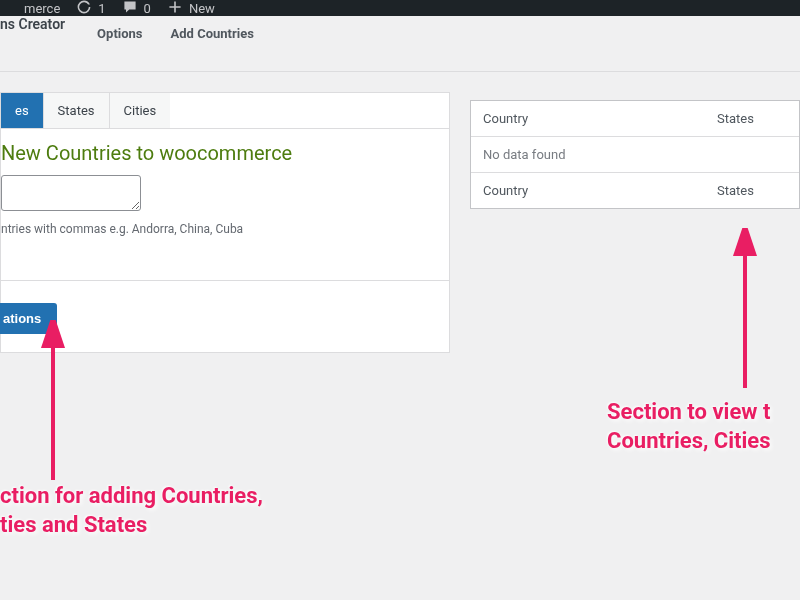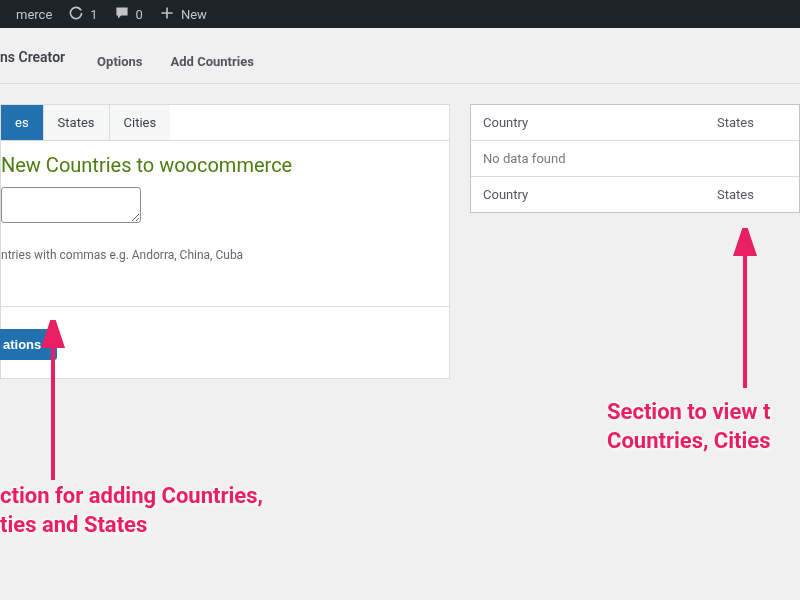--- a/index.html
+++ b/index.html
@@ -1,44 +1,44 @@
 <!DOCTYPE html>
 <html><head>
   <meta charset="utf-8">
   <style>
     * { box-sizing: border-box; margin: 0; padding: 0; }
     body { font-family: -apple-system, BlinkMacSystemFont, "Segoe UI", Roboto, Arial, sans-serif; background: #f0f0f1; width: 800px; height: 600px; overflow: hidden; position: relative; font-size: 13px; color: #3c434a; }
 
     
-    .admin-bar { height: 28px; background: #1d2327; display: flex; align-items: center; padding: 0 8px; color: #c3c4c7; font-size: 13px; }
+    .admin-bar { height: 16px; background: #1d2327; display: flex; align-items: center; padding: 0 16px; color: #c3c4c7; font-size: 13px; }
     .admin-bar .item { display: flex; align-items: center; padding: 0 8px; gap: 6px; cursor: pointer; }
     .admin-bar svg { width: 16px; height: 16px; fill: #c3c4c7; }
 
     
-    .subnav { height: 56px; background: #f0f0f1; border-bottom: 1px solid #dcdcde; display: flex; align-items: flex-end; padding: 0 0 0 0; }
+    .subnav { height: 56px; background: #f0f0f1; border-bottom: 1px solid #dcdcde; display: flex; padding: 0 0 0 0; }
     .subnav .breadcrumb { font-weight: 600; font-size: 14px; padding: 0 18px 18px 0; }
     .subnav .tab { padding: 10px 14px 14px 14px; font-size: 13px; color: #50575e; cursor: pointer; position: relative; font-weight: bold; }
     .subnav .tab.active { color: #1d2327; }
     .subnav .tab.active::after { content: ""; position: absolute; left: 8px; right: 8px; bottom: 0; height: 3px; background: #2271b1; }
 
     
     .content { display: flex; gap: 20px; padding: 20px 0 0 0; }
     .left-col { width: 450px; }
-    .right-col { flex: 1; padding-right: 0; }
+    .right-col { flex: 1; padding-right: 0; margin-top: 8px; }
 
     
     .panel { background: #fff; border: 1px solid #dcdcde; }
     .mini-tabs { display: flex; border-bottom: 1px solid #dcdcde; }
     .mini-tab { padding: 10px 14px; font-size: 13px; border-right: 1px solid #dcdcde; cursor: pointer; background: #f6f7f7; }
     .mini-tab:last-child { border-right: none; }
     .mini-tab.active { background: #2271b1; color: #fff; }
     .panel-body { padding: 12px 14px 24px 0; }
     .panel-body h2 { font-size: 20px; font-weight: 400; color: #4d7c0f; margin-bottom: 10px; }
     .panel-body textarea { width: 140px; height: 36px; border: 1px solid #8c8f94; border-radius: 3px; resize: both; font-family: inherit; font-size: 13px; padding: 4px; }
-    .hint { color: #646970; font-size: 12px; margin-top: 22px; }
+    .hint { color: #646970; font-size: 12px; margin-top: 8px; }
     .btn-row { padding: 22px 0 18px 14px; border-top: 1px solid #dcdcde; margin-top: 20px; margin-left: -14px; }
     .btn-primary { background: #2271b1; color: #fff; border: none; padding: 8px 16px; border-radius: 3px; font-size: 13px; font-weight: 600; cursor: pointer; }
 
     
     .table { border: 1px solid #c3c4c7; background: #fff; font-size: 13px; }
     .table .row { display: flex; padding: 10px 12px; border-bottom: 1px solid #dcdcde; color: #50575e; }
     .table .row:last-child { border-bottom: none; }
     .table .row .col1 { flex: 1; }
     .table .row .col2 { width: 70px; }
     .table .row.header .col1, .table .row.header .col2 { font-weight: 400; }

